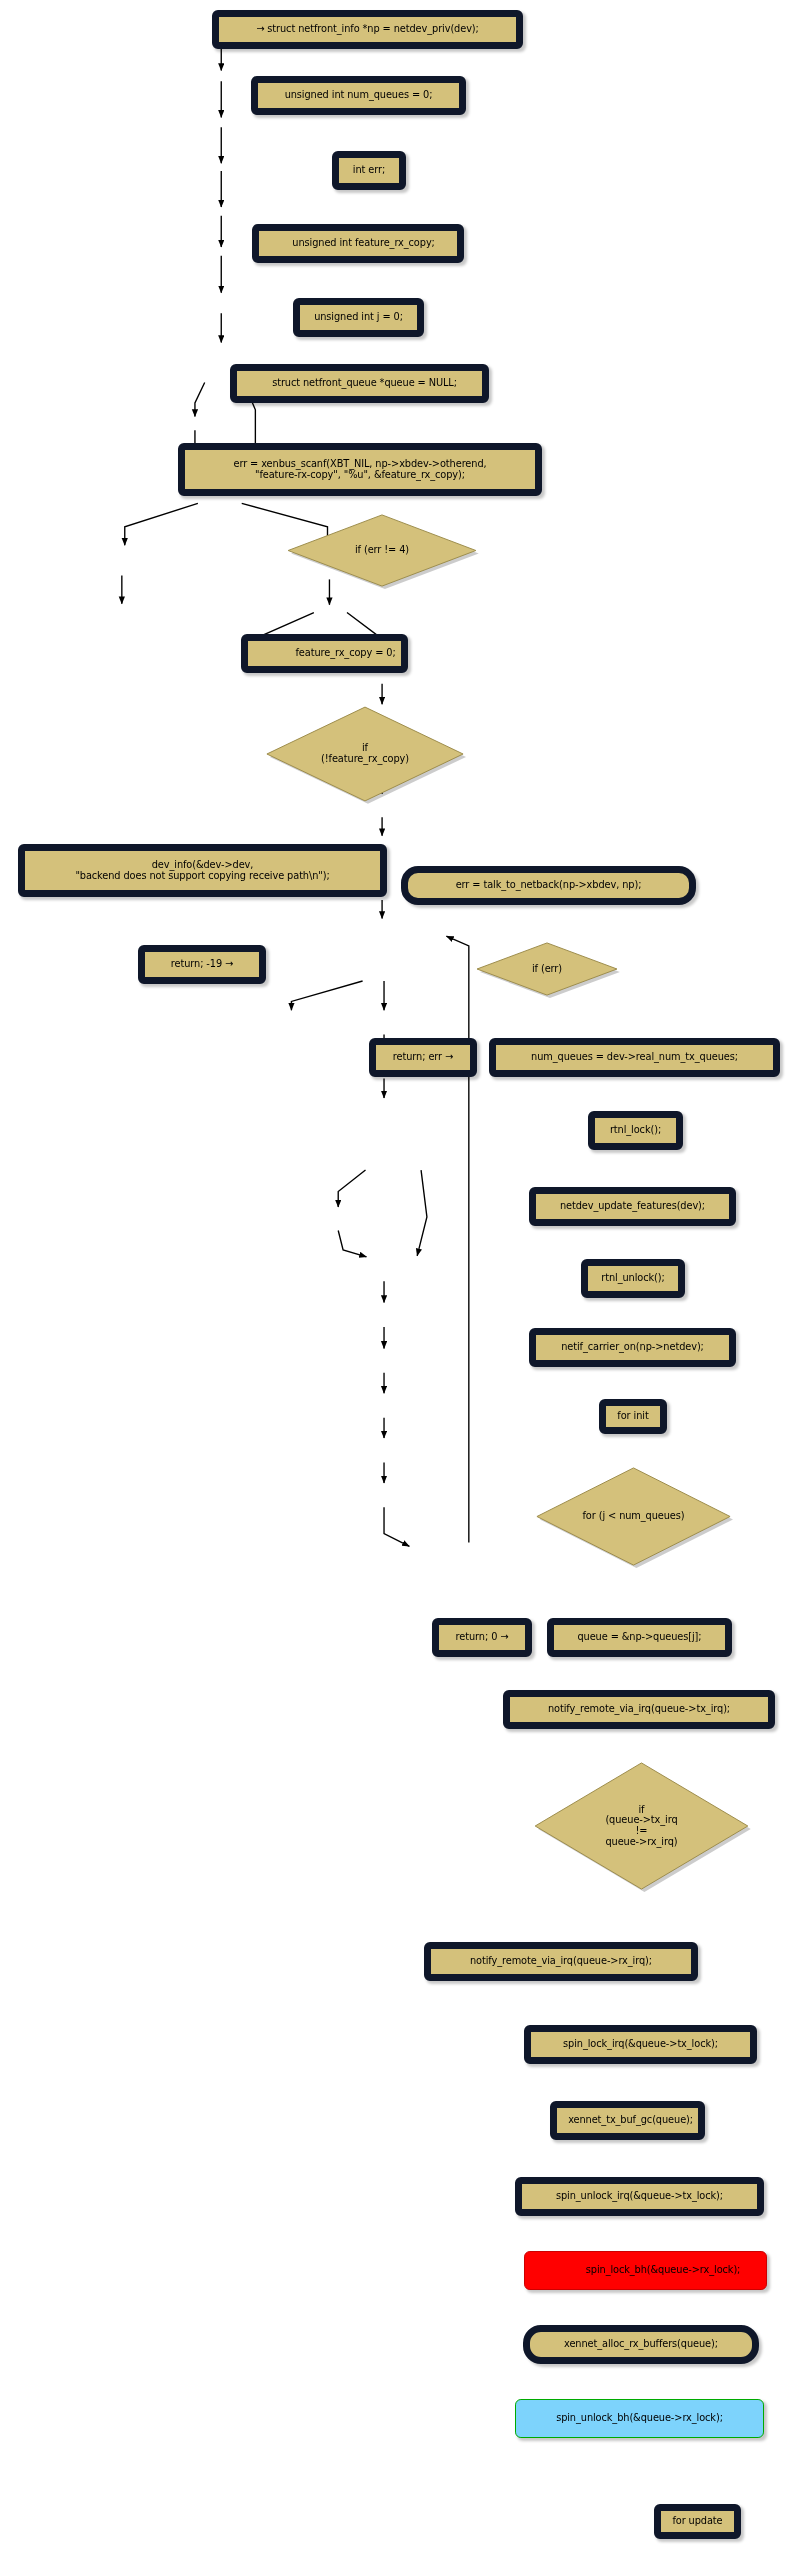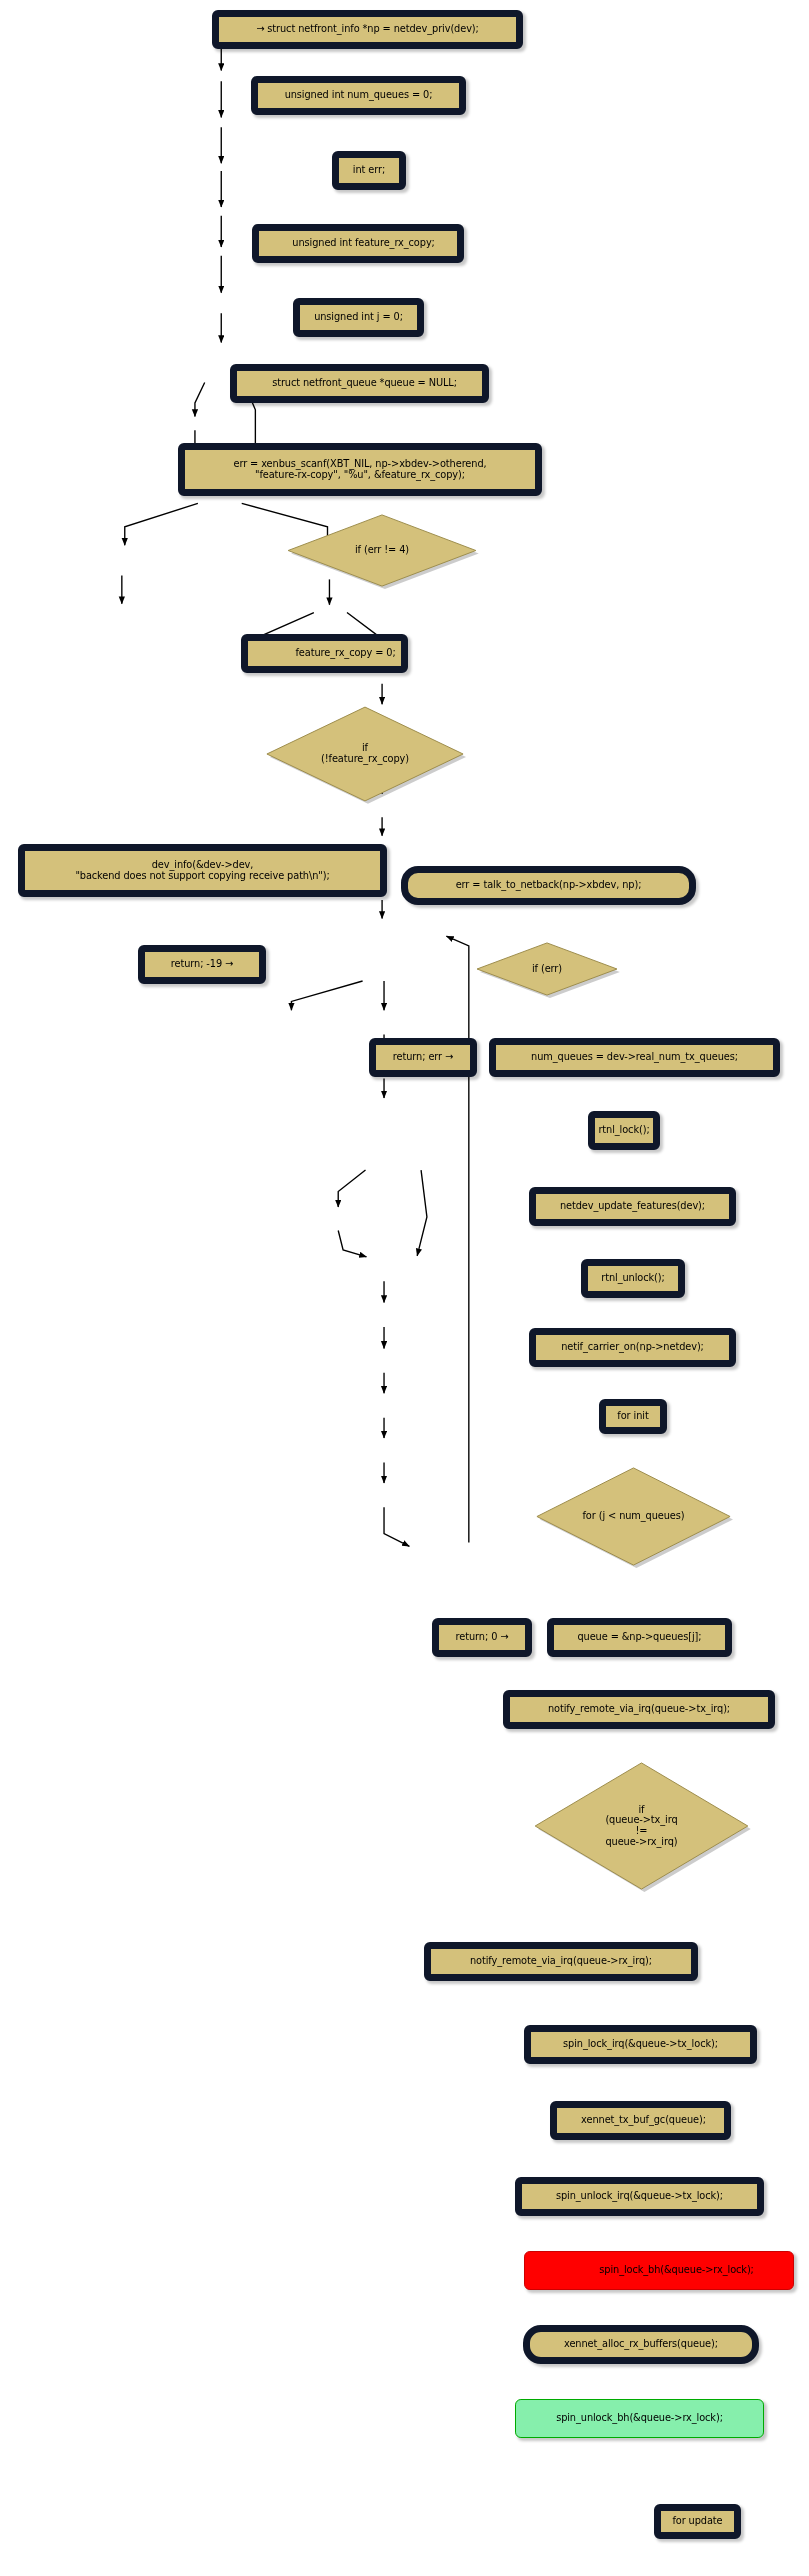--- a/index.html
+++ b/index.html
@@ -43,21 +43,21 @@
     border: 7px solid #0f172a;
     border-radius: 5.9px;
     box-shadow: 2.9px 2.9px 2.9px rgba(0,0,0,0.22);
     padding: 2px 5.9px;
   }
   .node.proc.red {
     background: #FF0000;
     border: 1px solid #CC0000;
   }
   .node.proc.green {
-    background: #86efac;
+    background: #7dd3fc;
     border: 1px solid #00AA00;
   }
   .diamond-wrap {
     position: absolute;
   }
   .diamond-wrap svg {
     position: absolute;
     left: 0;
     top: 0;
   }
@@ -193,21 +193,21 @@
     <div class="node proc" style="left: 138px; top: 945px; width: 128px; min-height: 39px;"><span>return; -19 →</span></div>
     <div class="diamond-wrap" style="left: 474px; top: 940px; width: 146px; height: 58px;">
       <svg width="146" height="58" viewBox="0 0 149.391 59.4375">
         <path d="M77.7,6 L149.4,32.722500000000004 L77.7,59.44500000000001 L6,32.722500000000004 Z" fill="rgba(0,0,0,0.20)"></path>
         <path d="M74.7,3 L146.4,29.722500000000004 L74.7,56.44500000000001 L3,29.722500000000004 Z" fill="#D4C17B" stroke="#9B8B4A" stroke-width="1"></path>
       </svg>
       <div class="diamond-label">if (err)</div>
     </div>
     <div class="node proc" style="left: 369px; top: 1038px; width: 108px; min-height: 39px;"><span>return; err →</span></div>
     <div class="node proc" style="left: 489px; top: 1038px; width: 291px; min-height: 39px;"><span>num_queues = dev-&gt;real_num_tx_queues;</span></div>
-    <div class="node proc" style="left: 588px; top: 1111px; width: 72px; min-height: 39px;"><span>rtnl_lock();</span></div>
+    <div class="node proc" style="left: 588px; top: 1111px; width: 95px; min-height: 39px;"><span>rtnl_lock();</span></div>
     <div class="node proc" style="left: 529px; top: 1187px; width: 207px; min-height: 39px;"><span>netdev_update_features(dev);</span></div>
     <div class="node proc" style="left: 581px; top: 1259px; width: 104px; min-height: 39px;"><span>rtnl_unlock();</span></div>
     <div class="node proc" style="left: 529px; top: 1328px; width: 207px; min-height: 39px;"><span>netif_carrier_on(np-&gt;netdev);</span></div>
     <div class="node proc" style="left: 599px; top: 1399px; width: 68px; min-height: 35px;"><span>for init</span></div>
     <div class="diamond-wrap" style="left: 534px; top: 1465px; width: 199px; height: 103px;">
       <svg width="199" height="103" viewBox="0 0 204.172 105.672">
         <path d="M105.08999999999999,6 L204.17999999999998,55.84 L105.08999999999999,105.68 L6,55.84 Z" fill="rgba(0,0,0,0.20)"></path>
         <path d="M102.08999999999999,3 L201.17999999999998,52.84 L102.08999999999999,102.68 L3,52.84 Z" fill="#D4C17B" stroke="#9B8B4A" stroke-width="1"></path>
       </svg>
       <div class="diamond-label">for (j &lt; num_queues)</div>
@@ -220,20 +220,20 @@
         <path d="M115.05,6 L224.1,70.70125 L115.05,135.4025 L6,70.70125 Z" fill="rgba(0,0,0,0.20)"></path>
         <path d="M112.05,3 L221.1,67.70125 L112.05,132.4025 L3,67.70125 Z" fill="#D4C17B" stroke="#9B8B4A" stroke-width="1"></path>
       </svg>
       <div class="diamond-label">if
 (queue-&gt;tx_irq
 !=
 queue-&gt;rx_irq)</div>
     </div>
     <div class="node proc" style="left: 424px; top: 1942px; width: 274px; min-height: 39px;"><span>notify_remote_via_irq(queue-&gt;rx_irq);</span></div>
     <div class="node proc" style="left: 524px; top: 2025px; width: 233px; min-height: 39px;"><span>spin_lock_irq(&amp;queue-&gt;tx_lock);</span></div>
-    <div class="node proc" style="left: 550px; top: 2101px; width: 181px; min-height: 39px; padding-left: 12px;"><span>xennet_tx_buf_gc(queue);</span></div>
+    <div class="node proc" style="left: 550px; top: 2101px; width: 155px; min-height: 39px; padding-left: 12px;"><span>xennet_tx_buf_gc(queue);</span></div>
     <div class="node proc" style="left: 515px; top: 2177px; width: 249px; min-height: 39px;"><span>spin_unlock_irq(&amp;queue-&gt;tx_lock);</span></div>
-    <div class="node proc red" style="left: 524px; top: 2251px; width: 270px; min-height: 39px; padding-left: 41px;"><span>spin_lock_bh(&amp;queue-&gt;rx_lock);</span></div>
+    <div class="node proc red" style="left: 524px; top: 2251px; width: 243px; min-height: 39px; padding-left: 41px;"><span>spin_lock_bh(&amp;queue-&gt;rx_lock);</span></div>
     <div class="node proc" style="left: 523px; top: 2325px; width: 236px; min-height: 39px; border-radius: 18px;"><span>xennet_alloc_rx_buffers(queue);</span></div>
     <div class="node proc green" style="left: 515px; top: 2399px; width: 249px; min-height: 39px;"><span>spin_unlock_bh(&amp;queue-&gt;rx_lock);</span></div>
     <div class="node proc" style="left: 654px; top: 2504px; width: 87px; min-height: 35px;"><span>for update</span></div>
   </div>
 
 
 </body></html>

